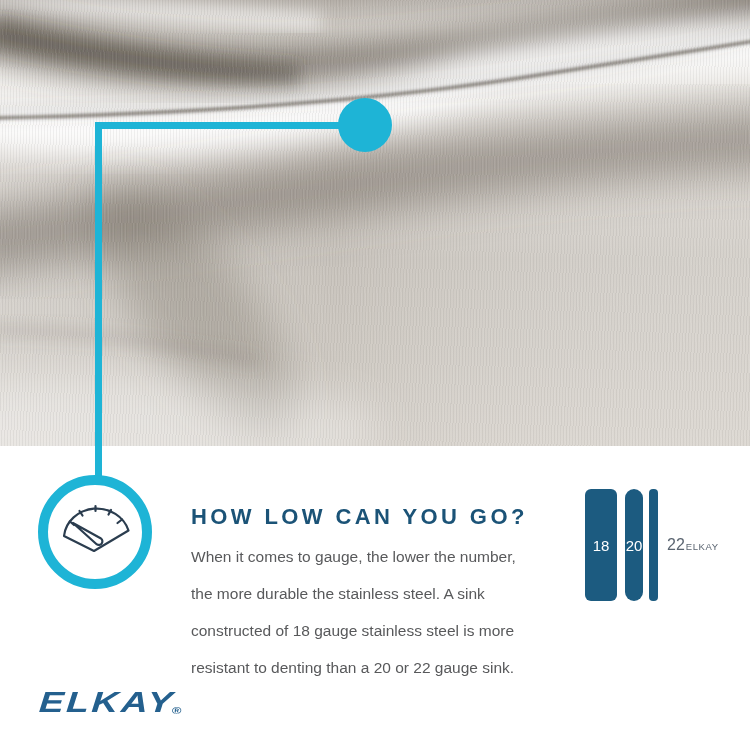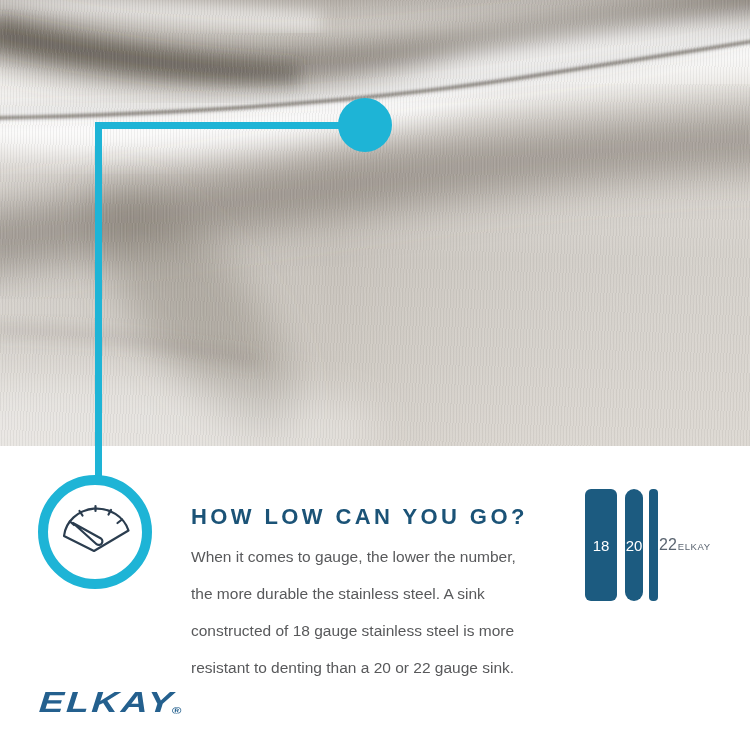--- a/index.html
+++ b/index.html
@@ -35,21 +35,21 @@
              font-size:15.5px;line-height:37px;color:var(--bodyGray,#58595b);
              white-space:pre-line;}
 
   
   .gauge-bars{position:absolute;left:585px;top:489px;height:112px;display:flex;align-items:stretch;}
   .bar{background:var(--barBlue,#1c5b80);display:flex;align-items:center;justify-content:center;
        color:#fff;font-size:15px;}
   .bar-18{width:32px;border-radius:6px;margin-right:8px;}
   .bar-20{width:18px;border-radius:9px;margin-right:6px;}
   .bar-22{width:9px;border-radius:4px;}
-  .side-label{display:flex;align-items:baseline;align-self:center;margin-left:1px;
+  .side-label{display:flex;align-items:baseline;align-self:center;margin-left:9px;
               color:var(--labelGray,#5a6470);}
   .side-label .num{font-size:16px;}
   .side-label .unit{font-size:9.5px;letter-spacing:0.6px;margin-left:1px;}
 
   
   .logo{position:absolute;left:38px;top:686px;color:var(--logoBlue,#24608e);
         font-size:29px;font-weight:700;font-style:italic;letter-spacing:2px;
         transform:scaleX(1.28) skewX(-3deg);transform-origin:left bottom;white-space:nowrap;}
   .logo .reg{font-size:10px;font-style:normal;letter-spacing:0;vertical-align:baseline;
              position:relative;top:2px;left:-2px;}

